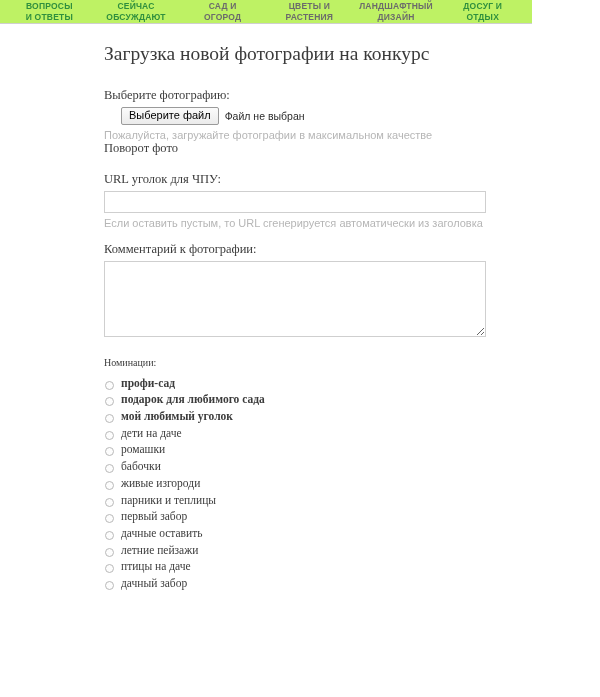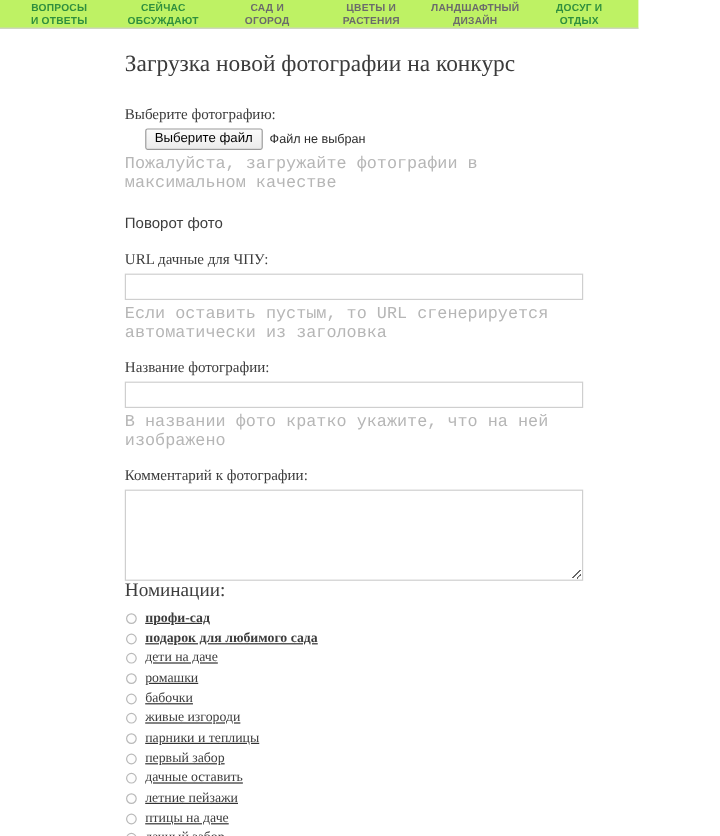--- a/index.html
+++ b/index.html
@@ -60,22 +60,22 @@
     line-height: 24px;
     white-space: nowrap;
   }
   .field-label {
     font-family: "Liberation Serif", serif;
     font-size: 12.5px;
     color: #3d3d3d;
     margin-bottom: 4px;
   }
   .hint {
-    font-family: Liberation Mono, monospace;
-    font-size: 14px;
+    font-family: Liberation Sans, sans-serif;
+    font-size: 11px;
     color: #b6b6b6;
     margin-top: 4px;
     margin-bottom: 0;
   }
   .file-row {
     display: flex;
     align-items: center;
     gap: 6px;
     margin-top: 2px;
     padding-left: 17px;
@@ -119,40 +119,39 @@
     background: #ffffff;
     font-family: "Liberation Serif", serif;
     font-size: 12px;
     color: #333;
     padding: 3px 5px;
     outline: none;
     resize: both;
     display: block;
   }
   .rotate-label {
-    font-family: Liberation Sans, sans-serif;
+    font-family: Liberation Serif, serif;
     font-size: 12.5px;
     color: #3d3d3d;
-    margin-top: 18px;
   }
 
   
   .nom-title {
     font-family: "Liberation Serif", serif;
-    font-size: 16px;
+    font-size: 10px;
     color: #3d3d3d;
+    margin-top: 20px;
     margin-bottom: 5px;
   }
   .nom-list { margin: 0; padding: 0; }
   .nom-item {
     display: flex;
-    align-items: center;
+    align-items: flex-end;
     height: 16.7px;
     cursor: pointer;
-    text-decoration: underline;
   }
   .radio {
     width: 9px;
     height: 9px;
     border-radius: 50%;
     border: 1px solid #b9b9b9;
     background: #fdfdfd;
     box-sizing: border-box;
     margin-right: 7px;
     margin-left: 1px;
@@ -206,50 +205,49 @@
       <div class="file-row">
         <button class="file-btn" type="button">Выберите файл</button>
         <span class="file-status">Файл не выбран</span>
       </div>
       <div class="hint">Пожалуйста, загружайте фотографии в максимальном качестве</div>
     </div>
 
     <div class="rotate-label">Поворот фото</div>
 
     <div class="block">
-      <div class="field-label">URL дачные для ЧПУ:</div>
+      <div class="field-label">URL уголок для ЧПУ:</div>
       <input class="text-input" type="text" placeholder="" style="">
       <div class="hint">Если оставить пустым, то URL сгенерируется автоматически из заголовка</div>
     </div>
 
-    <div class="block-tight">
-      <div class="field-label">Название фотографии:</div>
-      <input class="text-input" type="text" placeholder="" style="">
-      <div class="hint">В названии фото кратко укажите, что на ней изображено</div>
-    </div>
 
     <div class="block-tight">
       <div class="field-label">Комментарий к фотографии:</div>
       <textarea class="text-area" placeholder="" style=""></textarea>
     </div>
 
     <div>
       <div class="nom-title">Номинации:</div>
       <div class="nom-list">
 
         <div class="nom-item">
           <span class="radio"></span>
           <span class="nom-label bold">профи-сад</span>
         </div>
         <div class="nom-item">
           <span class="radio"></span>
           <span class="nom-label bold">подарок для любимого сада</span>
         </div>
         <div class="nom-item">
           <span class="radio"></span>
+          <span class="nom-label bold">мой любимый уголок</span>
+        </div>
+        <div class="nom-item">
+          <span class="radio"></span>
           <span class="nom-label">дети на даче</span>
         </div>
         <div class="nom-item">
           <span class="radio"></span>
           <span class="nom-label">ромашки</span>
         </div>
         <div class="nom-item">
           <span class="radio"></span>
           <span class="nom-label">бабочки</span>
         </div>

